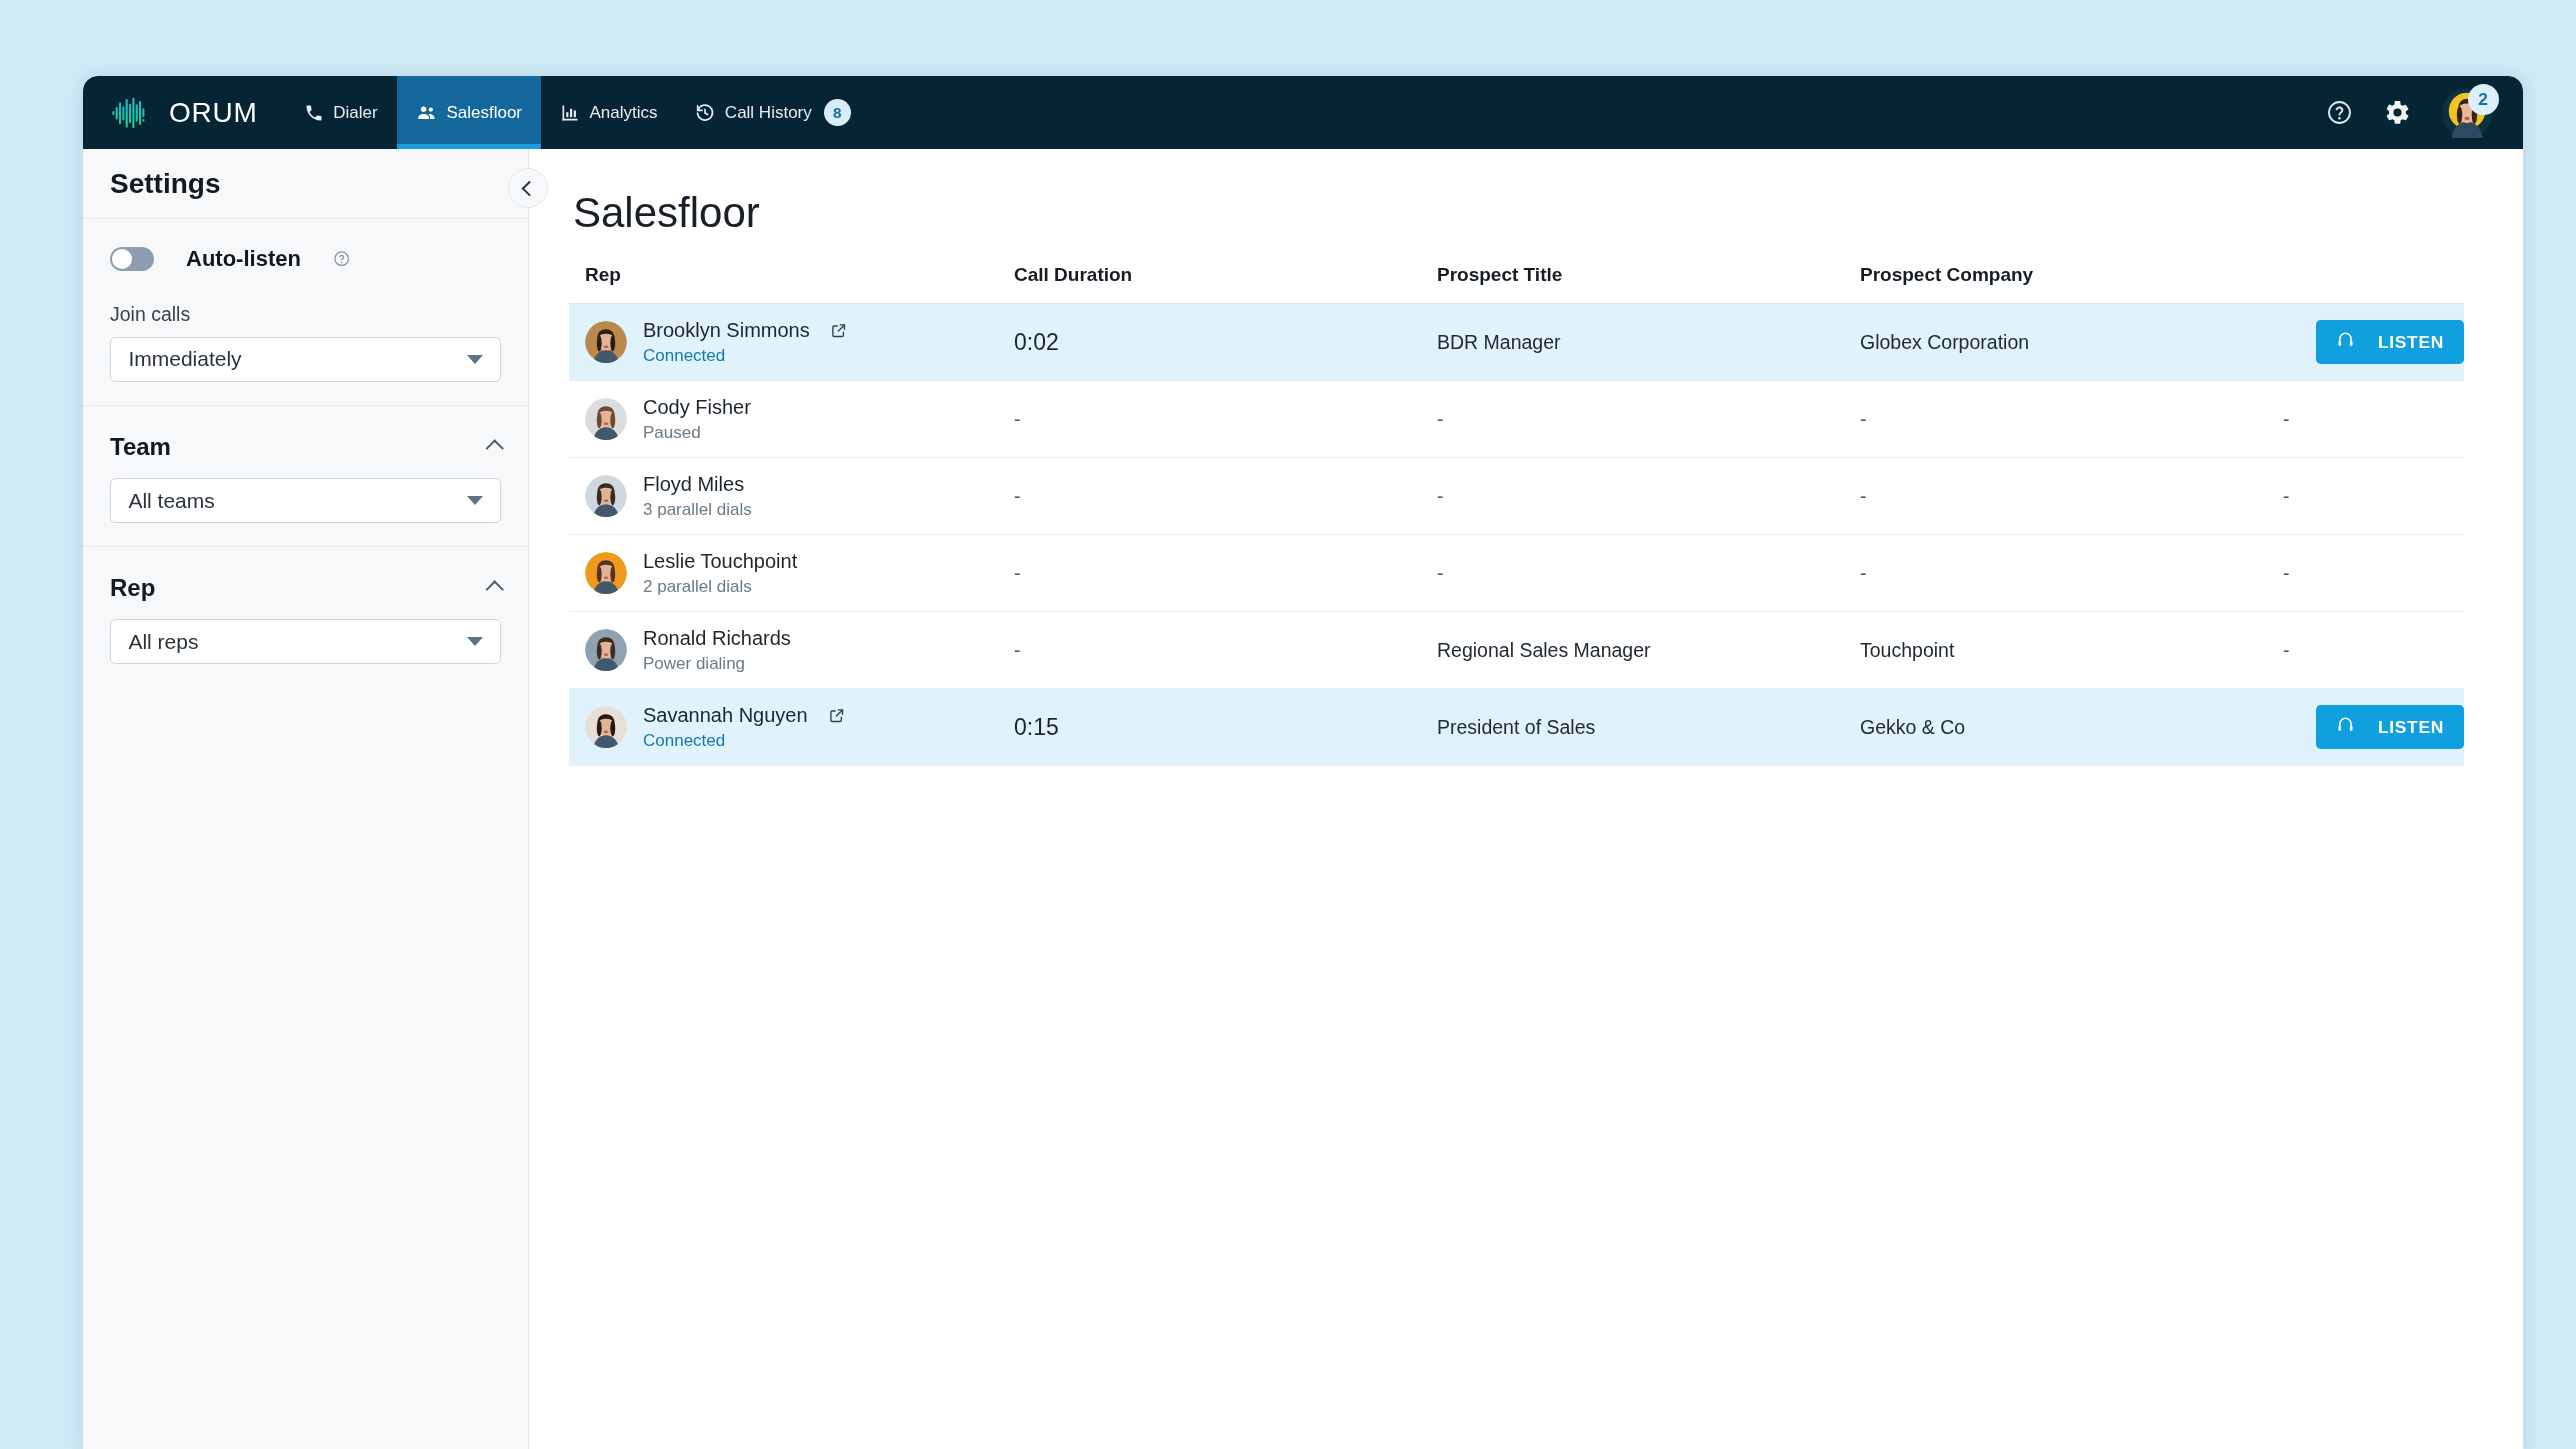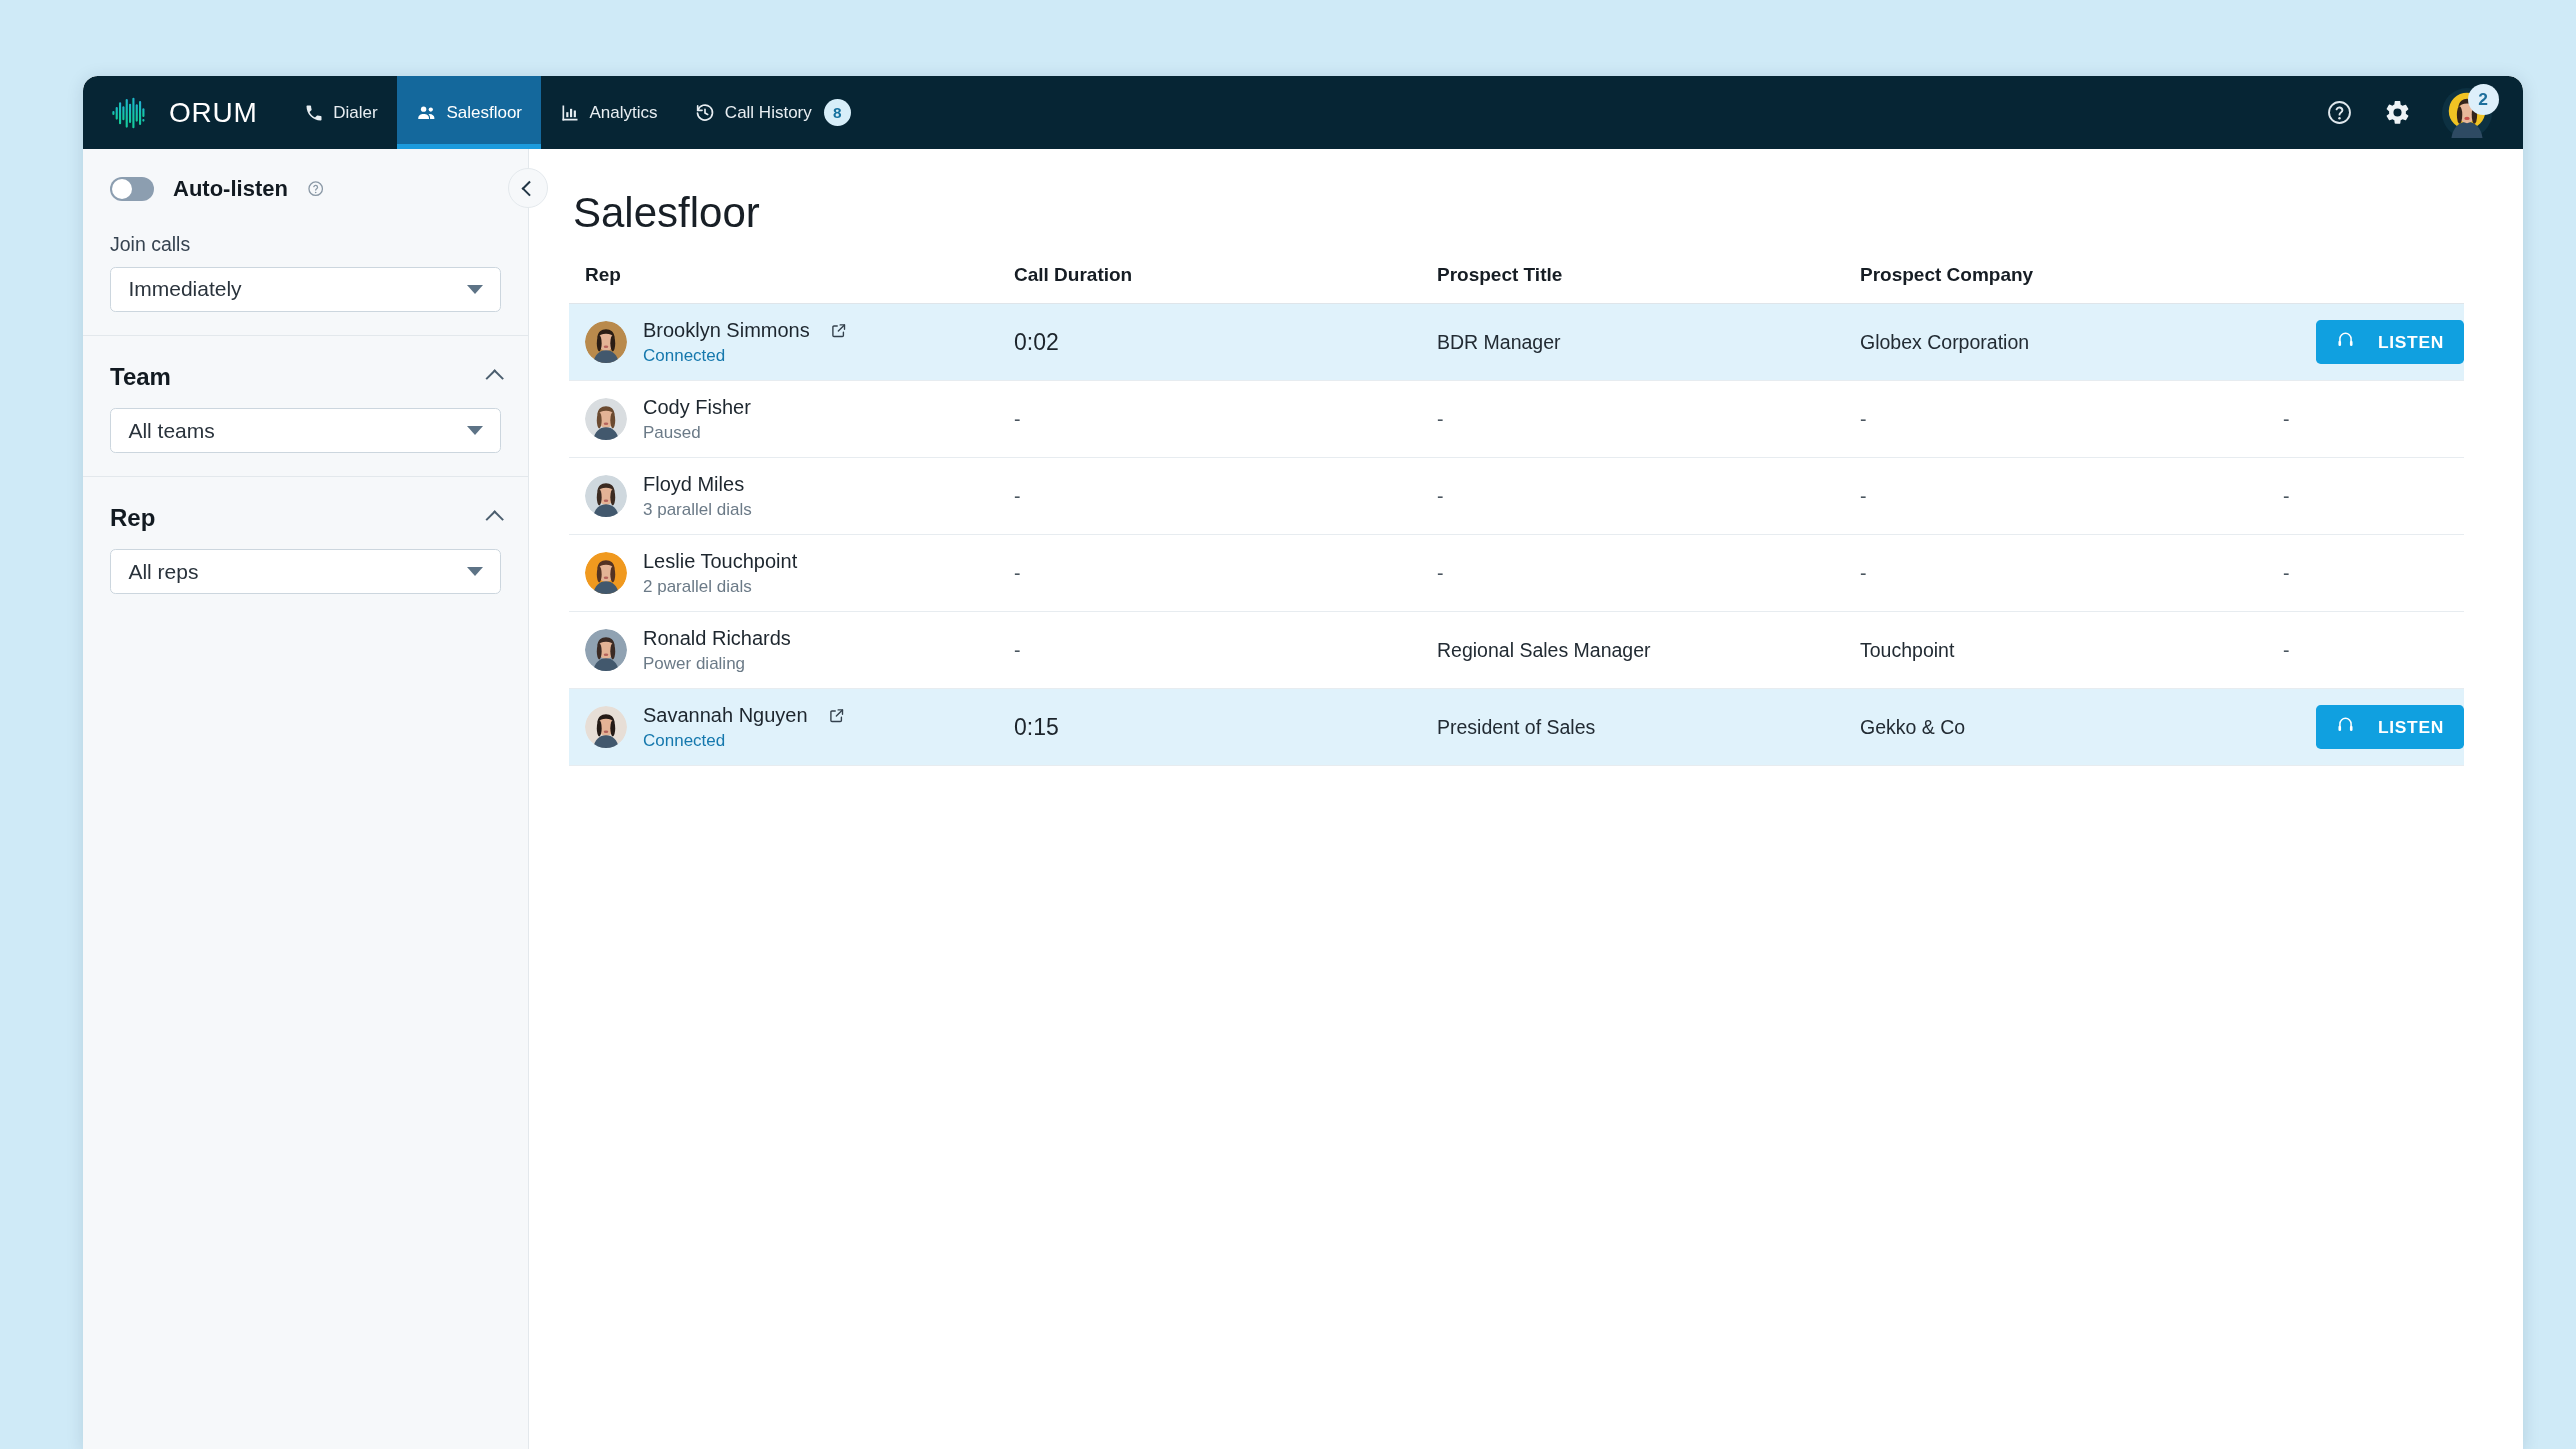--- a/index.html
+++ b/index.html
@@ -89,21 +89,21 @@
     position: relative;
   }
   .sb-head {
     height: 70px; display: flex; align-items: center;
     padding-left: 27px;
     border-bottom: 1.3px solid #e3e8ec;
   }
   .sb-head-title { font-size: 28px; font-weight: 700; color: #121a21; }
   .sb-section { padding: 27px 27px 23px 27px; border-bottom: 1.3px solid #e3e8ec; }
   .sb-section.nb { border-bottom: none; }
-  .toggle-row { display: flex; align-items: center; gap: 19px; margin-bottom: 31px; }
+  .toggle-row { display: flex; align-items: center; gap: 32px; margin-bottom: 31px; }
   .switch {
     width: 44px; height: 24px; border-radius: 12px;
     background: #8c9eb0; position: relative; cursor: pointer; flex: 0 0 auto;
   }
   .switch .knob {
     position: absolute; left: 2px; top: 2px;
     width: 20px; height: 20px; border-radius: 50%;
     background: #ffffff;
   }
   .toggle-label { font-size: 22px; font-weight: 700; color: #121a21; }
@@ -308,20 +308,23 @@
         </span>
         <span class="avatar-badge">2</span>
       </span>
     </div>
   </div>
 
   <div id="body-row">
 
     <div id="sidebar">
 
+      <div class="sb-head">
+        <span class="sb-head-title">Settings</span>
+      </div>
 
       <div id="collapse-handle">
         <span class="chev-left"></span>
       </div>
 
       <div class="sb-section">
         <div class="toggle-row">
           <span class="switch">
             <span class="knob"></span>
           </span>

